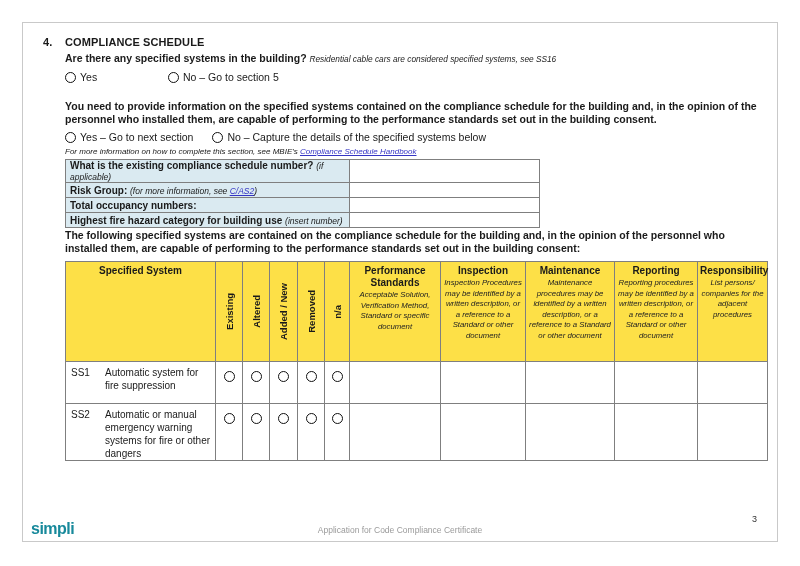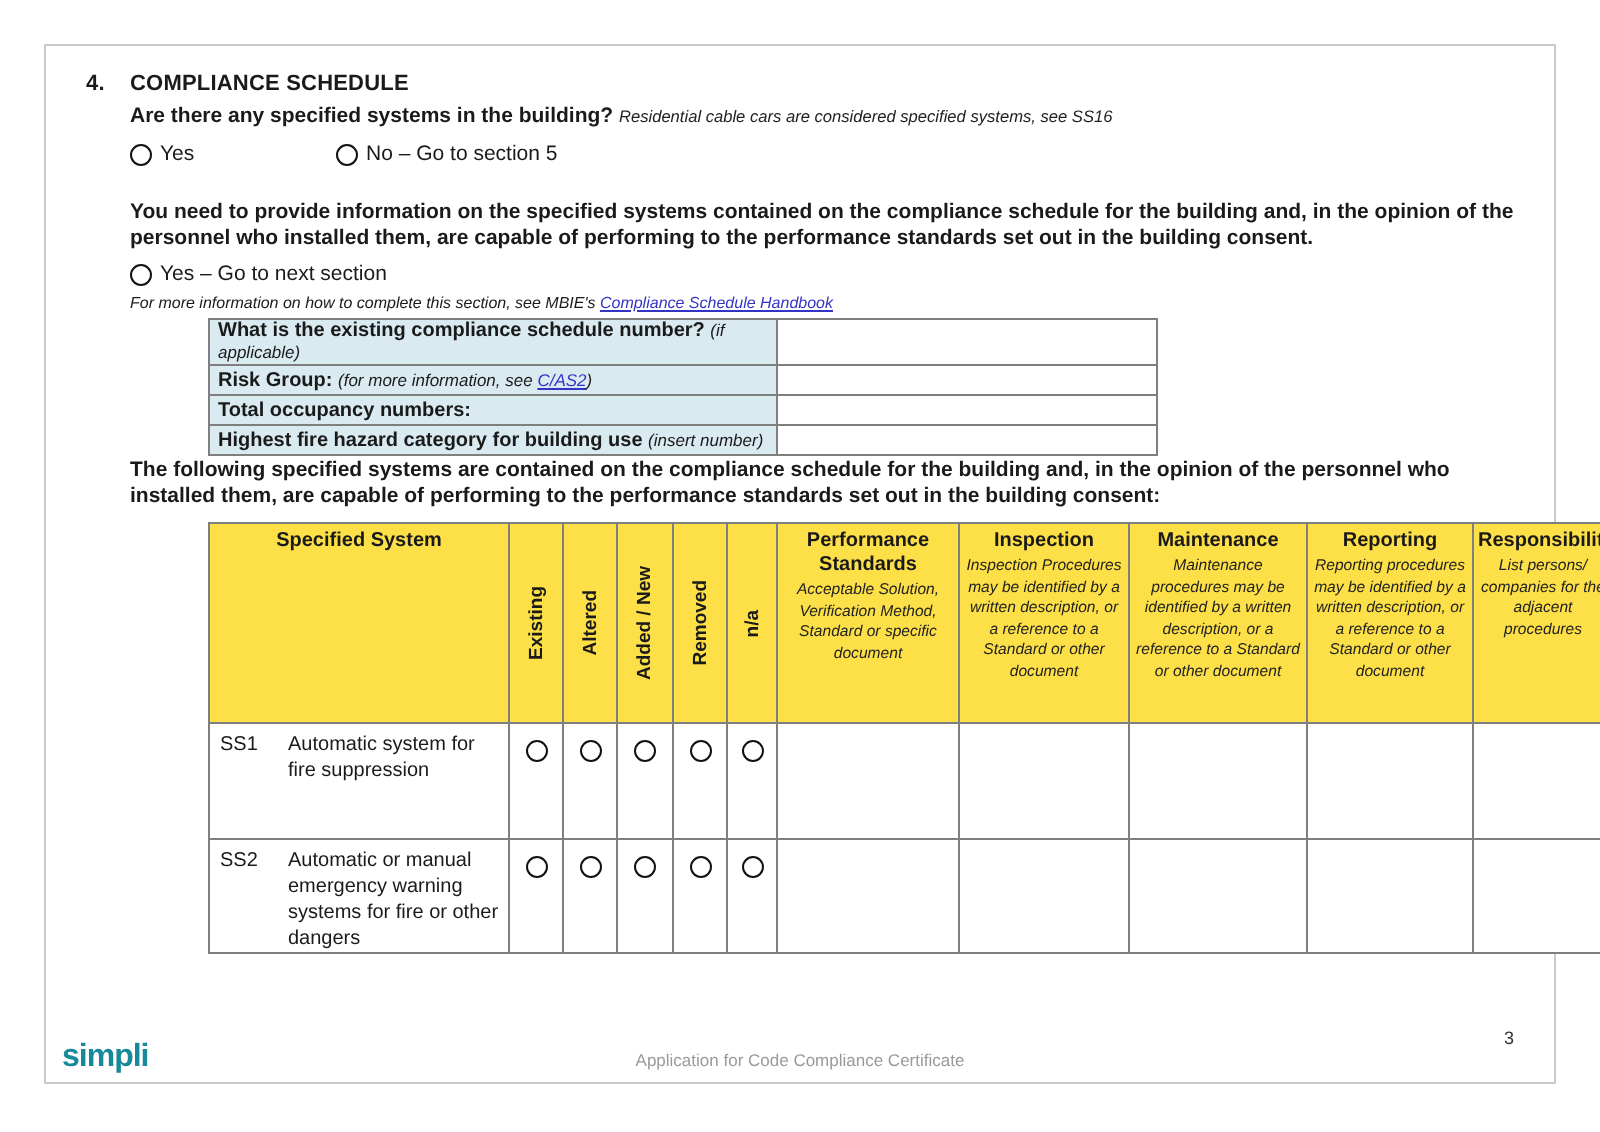--- a/index.html
+++ b/index.html
@@ -21,21 +21,21 @@
   .opt1 { width: 103px; }
 
   .para { font-weight: bold; font-size: 10.5px; line-height: 13px; margin-top: 17px; padding-right: 14px; }
   .q2 { margin-top: 16px; font-weight: bold; font-size: 10.5px; }
   .row2 .radio-opt { margin-right: 19px; }
   .row2 { margin-top: 5px; }
 
   .info-note { font-style: italic; font-size: 8px; margin-top: 4px; }
   a.lnk { color: #3434c4; text-decoration: underline; }
 
-  table { border-collapse: collapse; table-layout: fixed; margin-left: 39px; }
+  table { border-collapse: collapse; table-layout: fixed; }
   td, th { border: 1px solid #7f7f7f; }
 
   .details-table { width: 475px; margin-top: 3px; }
   .details-table td { height: 15px; padding: 0 4px; vertical-align: middle; }
   .details-table .lbl { background: #daeaf1; font-size: 10px; font-weight: bold; width: 284px; }
   .details-table .lbl .n { font-weight: normal; font-style: italic; font-size: 8.5px; }
   .details-table .val { background: #fff; }
 
   .sys-intro { font-weight: bold; font-size: 10.5px; line-height: 13px; margin-top: 1px; padding-right: 14px; }
 
@@ -82,20 +82,24 @@
         </span>
       </div>
 
       <div class="para">You need to provide information on the specified systems contained on the compliance schedule for the building and, in the opinion of the personnel who installed them, are capable of performing to the performance standards set out in the building consent.</div>
 
 
       <div class="radio-row row2">
         <span class="radio-opt">
           <span class="radio"></span>
           <span>Yes – Go to next section</span>
+        </span>
+        <span class="radio-opt">
+          <span class="radio"></span>
+          <span>No – Capture the details of the specified systems below</span>
         </span>
       </div>
 
       <div class="info-note">
         <span>For more information on how to complete this section, see MBIE's </span><a class="lnk" href="#">Compliance Schedule Handbook</a>
       </div>
 
       <table class="details-table">
         <tbody>
             <tr>
@@ -180,21 +184,21 @@
               <div class="col-title">Reporting</div>
               <div class="col-note">Reporting procedures may be identified by a written description, or a reference to a Standard or other document</div>
             </td>
             <td>
               <div class="col-title">Responsibility</div>
               <div class="col-note">List persons/ companies for the adjacent procedures</div>
             </td>
           </tr>
         </thead>
         <tbody>
-          <tr style="height:58px">
+          <tr style="height:42px">
             <td>
               <div class="sys-row-label">
                 <span class="ss-code">SS1</span>
                 <span>Automatic system for fire suppression</span>
               </div>
             </td>
             <td class="radio-cell"><span class="radio"></span></td>
             <td class="radio-cell"><span class="radio"></span></td>
             <td class="radio-cell"><span class="radio"></span></td>
             <td class="radio-cell"><span class="radio"></span></td>

